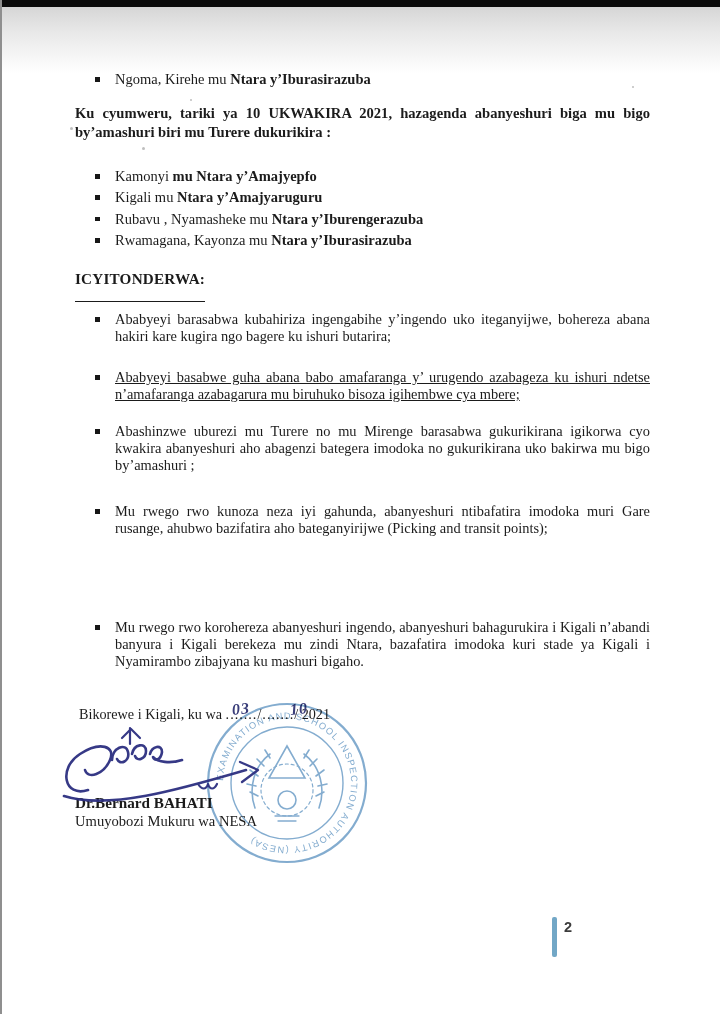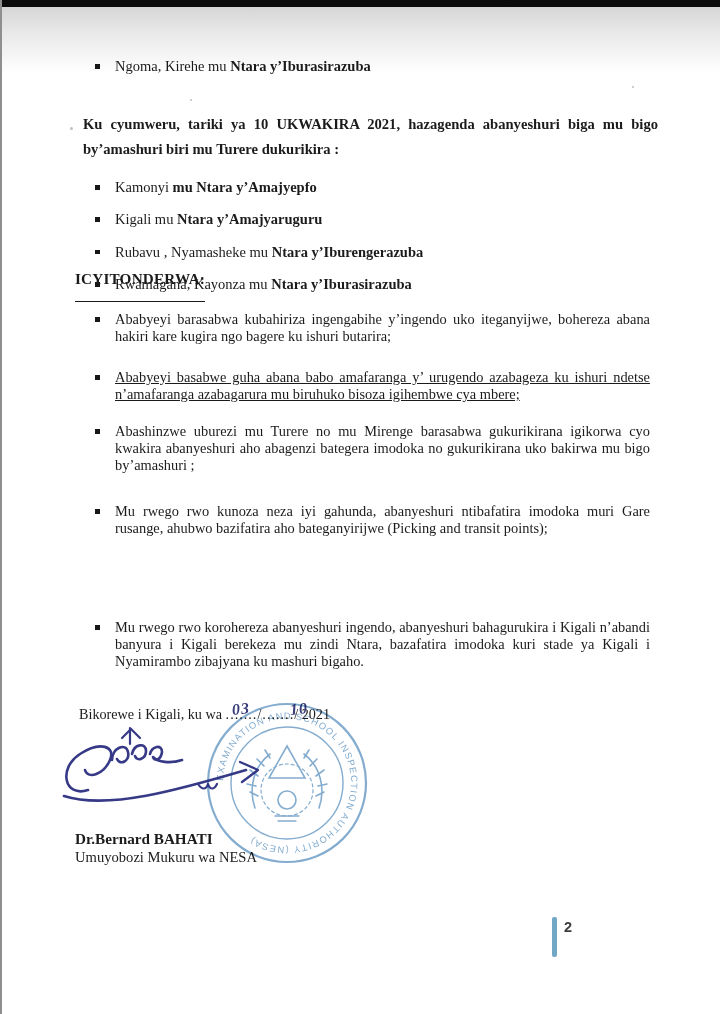--- a/index.html
+++ b/index.html
@@ -13,29 +13,29 @@
     background:linear-gradient(180deg,#d6d6d6 0%,#e9e9e9 40%,#ffffff 100%);}
   .scan-left-edge{position:absolute;left:0;top:0;width:2px;height:1014px;background:#8f8f8f;}
   .speck{position:absolute;width:3px;height:3px;border-radius:50%;background:rgba(110,110,110,.45);}
   .speck.s1{left:70px;top:127px;}
   .speck.s2{left:142px;top:147px;}
   .speck.s3{left:190px;top:99px;width:2px;height:2px;}
   .speck.s4{left:632px;top:86px;width:2px;height:2px;}
 
   .content{position:absolute;left:75px;top:0;width:575px;height:1014px;}
 
-  .bullet-row{position:absolute;left:20px;width:535px;padding-left:20px;font-size:14.5px;line-height:17.4px;}
+  .bullet-row{position:absolute;left:20px;width:535px;padding-left:20px;font-size:14.5px;line-height:17.4px;margin-top:13px;}
   .sq{position:absolute;left:0;top:6px;width:4.5px;height:4.5px;background:#171717;}
 
   .region-row{top:58px;}
-  .schedule{position:absolute;left:0;top:104px;width:575px;margin:8px;
-    font-size:14.6px;line-height:25px;font-weight:bold;text-align:justify;}
+  .schedule{position:absolute;left:0;top:104px;width:575px;margin:0;
+    font-size:14.6px;line-height:19px;font-weight:bold;text-align:justify;}
 
   .district-list{position:absolute;left:20px;top:166px;width:540px;margin:0;padding:0;list-style:none;}
-  .district-list .d-item{position:relative;padding-left:20px;font-size:14.5px;line-height:21.4px;margin-top:11px;}
+  .district-list .d-item{position:relative;padding-left:20px;font-size:14.5px;line-height:21.4px;}
   .district-list .sq{top:8px;}
   b.prov{font-weight:bold;}
 
   .notice-heading{position:absolute;left:0;top:270px;margin:0;display:inline-block;
     font-size:15.2px;font-weight:bold;border-bottom:1.6px solid #1b1b1b;padding-bottom:13px;letter-spacing:.2px;}
 
   .n-item{position:absolute;left:20px;width:535px;padding-left:20px;
     font-size:14.4px;line-height:17.2px;text-align:justify;}
   .n-item .sq{top:6px;}
   .n-item.i1{top:311px;}
@@ -46,21 +46,21 @@
   .n-item.i6{top:619px;}
 
   .closing-line{position:absolute;left:4px;top:706px;font-size:14.2px;white-space:nowrap;}
   .date-fill{position:relative;display:inline-block;letter-spacing:1px;}
   .hand{position:absolute;top:-6px;font-style:italic;font-weight:600;font-size:16px;
     color:#3a3e7a;transform:rotate(-6deg);letter-spacing:1px;}
   .hand.day{left:6px;}
   .hand.month{left:64px;}
 
   .signatory{position:absolute;left:0;top:794px;}
-  .signatory-name{font-size:15.2px;font-weight:bold;line-height:18px;margin-top:36px;}
+  .signatory-name{font-size:15.2px;font-weight:bold;line-height:18px;}
   .signatory-title{font-size:14.6px;line-height:18px;}
 
   .signature-svg{position:absolute;left:58px;top:726px;pointer-events:none;}
   .stamp-svg{position:absolute;left:192px;top:688px;mix-blend-mode:multiply;pointer-events:none;}
   .stamp-ring-text{font-family:"Liberation Sans", sans-serif;}
 
   .page-number{position:absolute;left:552px;top:917px;display:flex;align-items:flex-start;}
   .page-number .bar{display:block;width:5px;height:40px;border-radius:2px;background:#72a7c6;}
   .page-number .num{display:block;margin-left:7px;margin-top:2px;
     font-family:"Liberation Sans", sans-serif;font-weight:bold;font-size:14.5px;color:#3c3c3c;}

